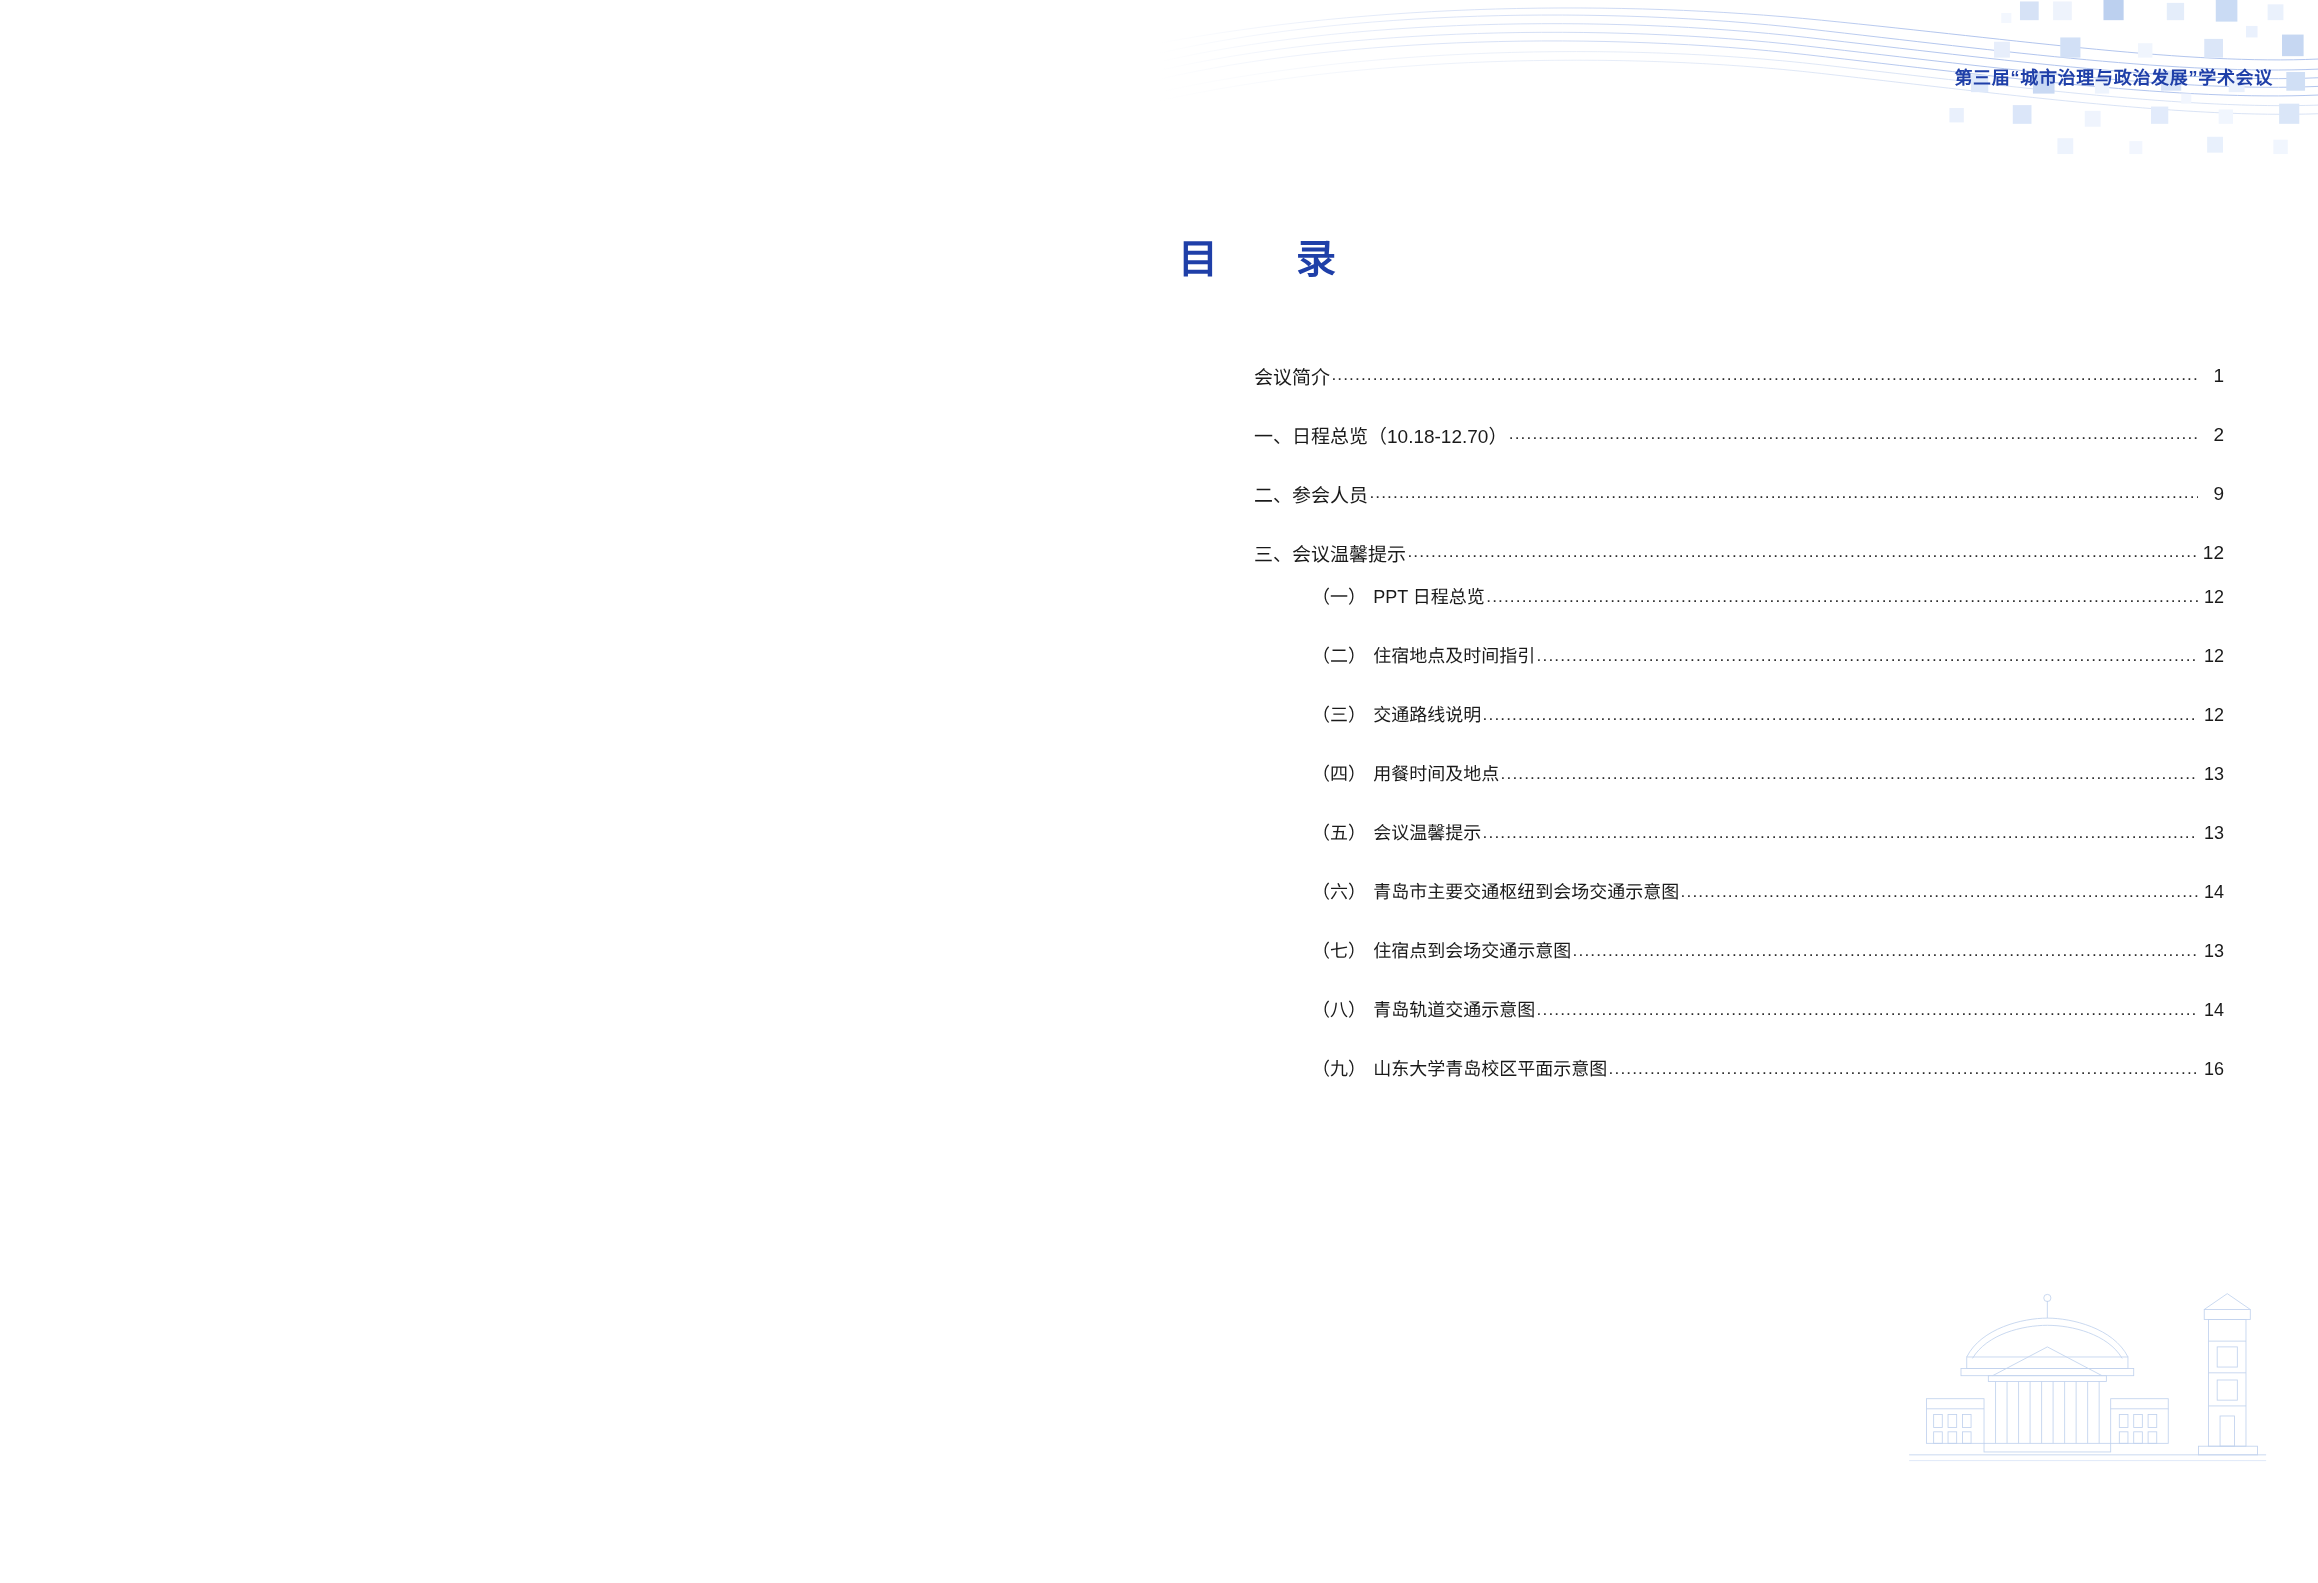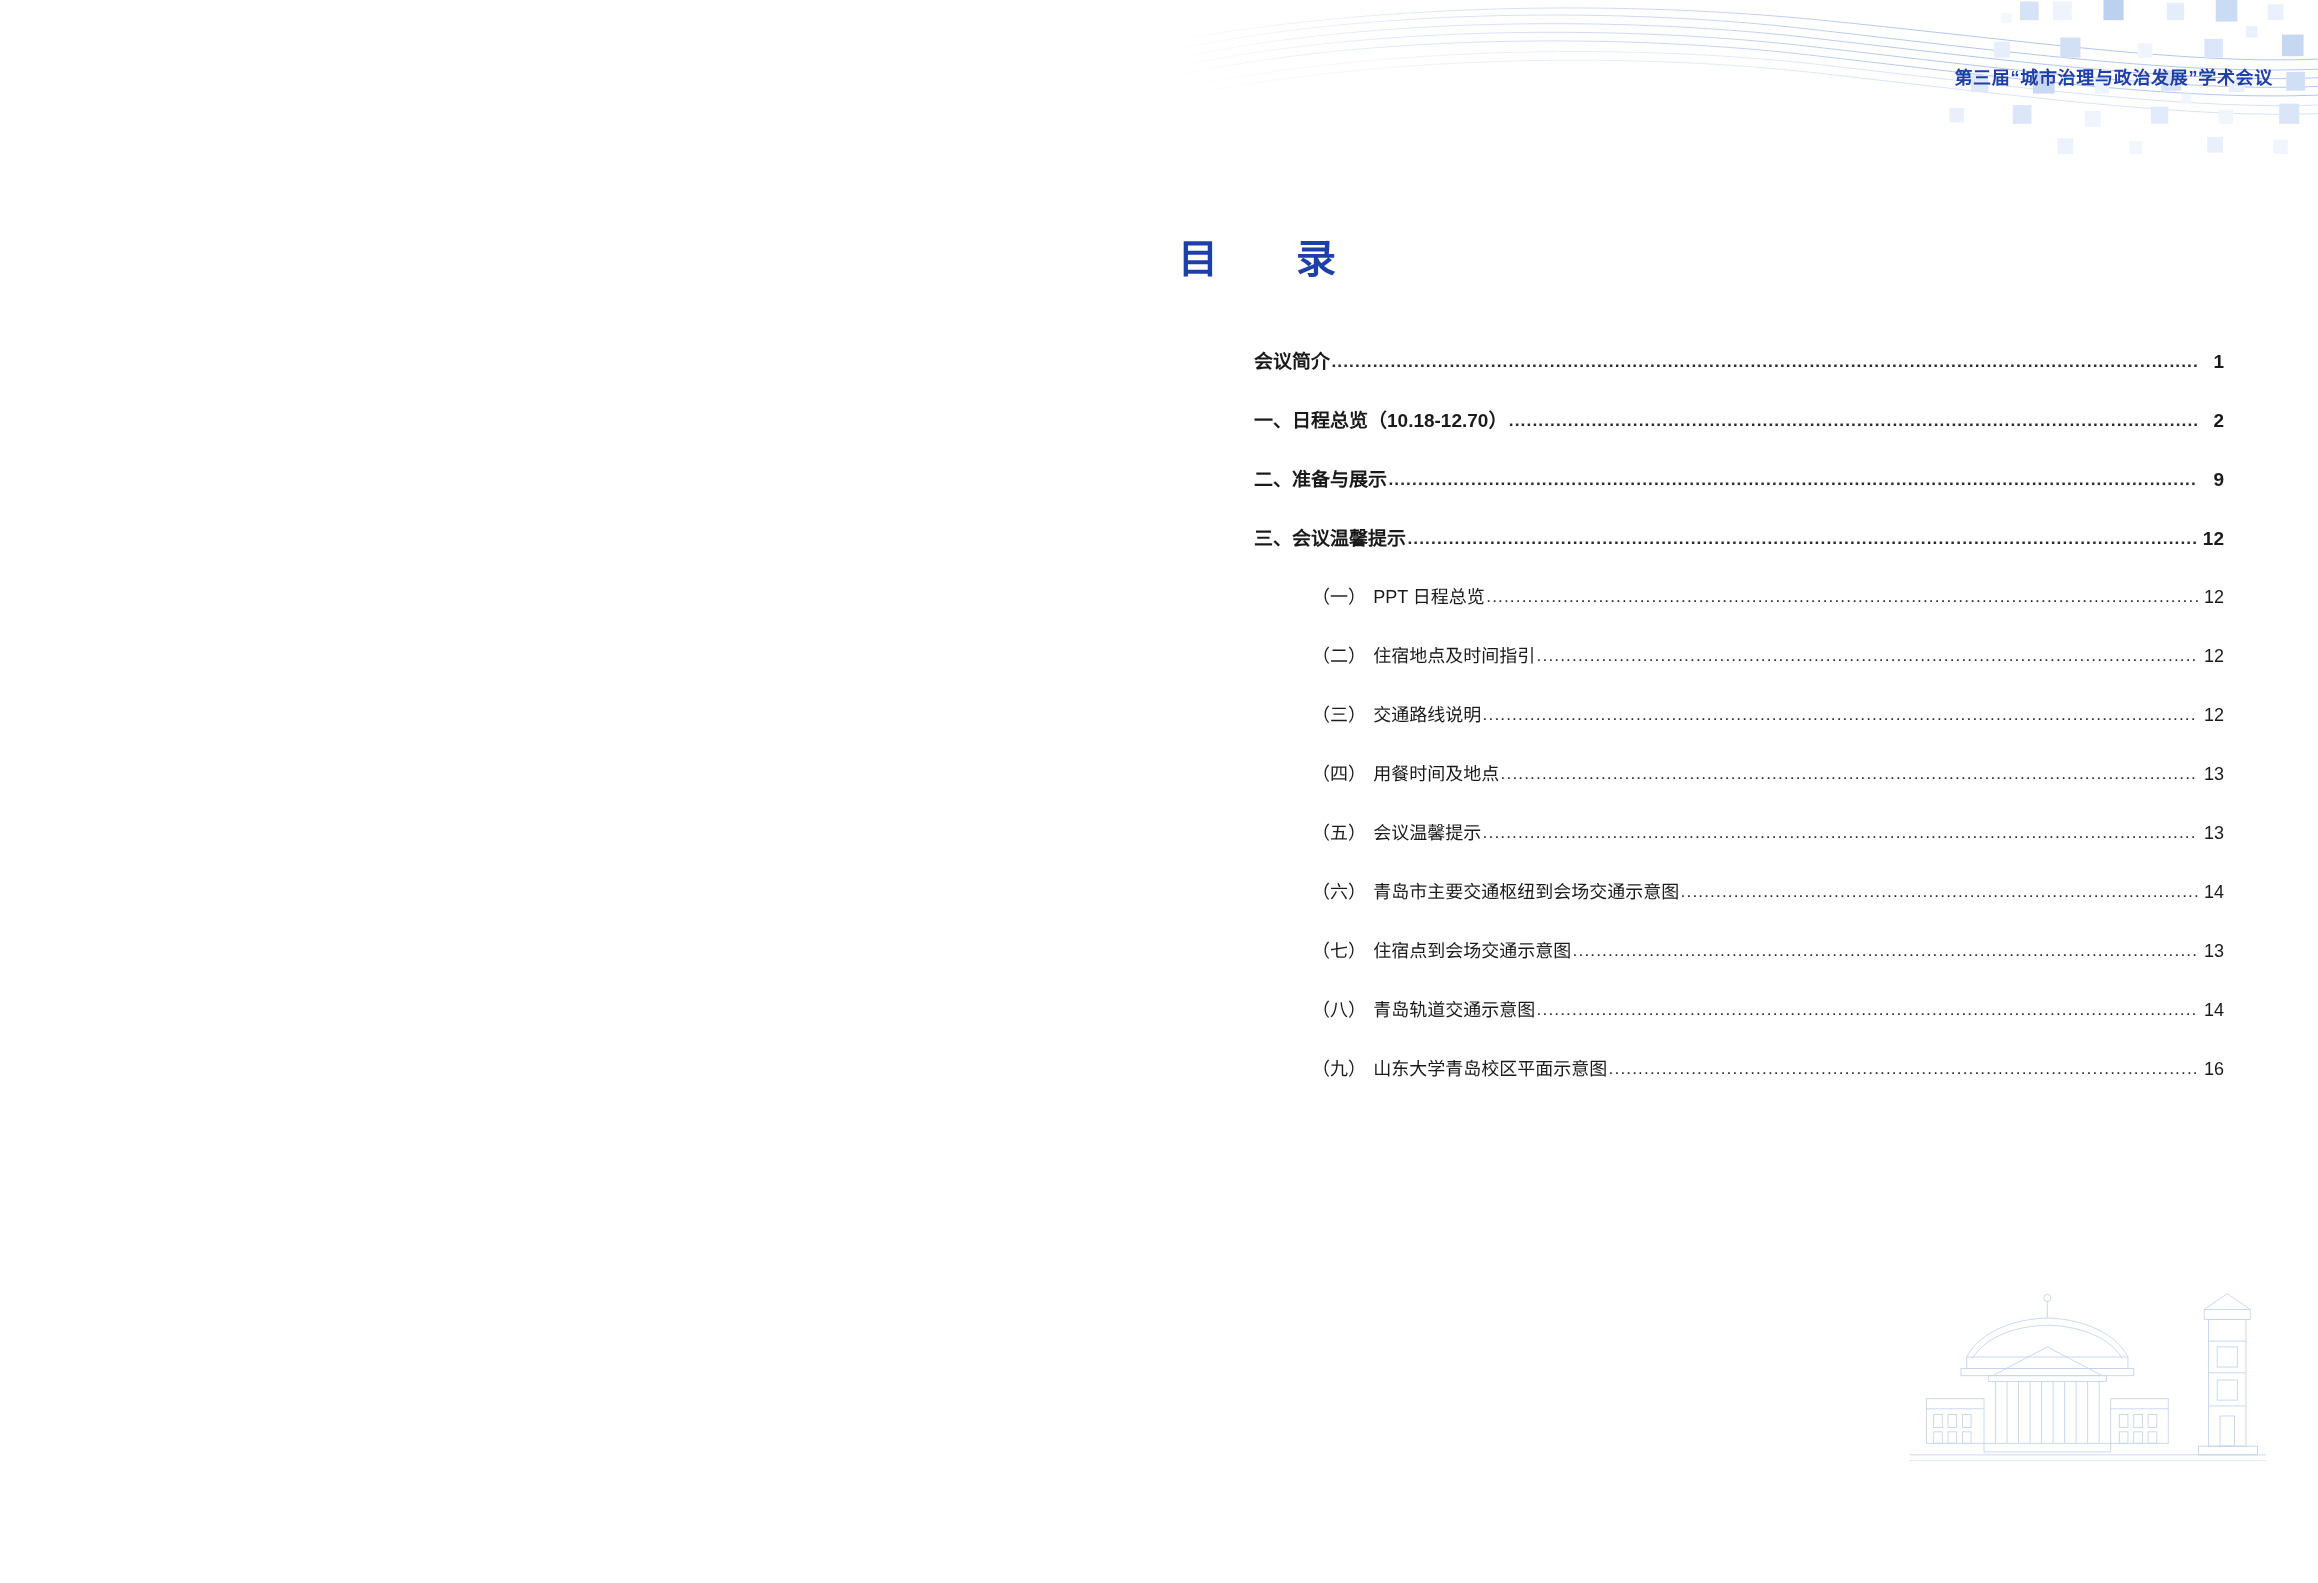--- a/index.html
+++ b/index.html
@@ -90,21 +90,22 @@
   .toc-row {
     display: flex;
     align-items: baseline;
     height: 59px;
     color: #1a1a1a;
   }
   .toc-row.level-1 {
     padding-left: 95px;
     padding-right: 94px;
     font-size: 19px;
-    font-weight: bold;
+    font-weight: normal;
+    align-items: center;
   }
   .toc-row.level-2 {
     padding-left: 153px;
     padding-right: 94px;
     font-size: 18px;
     font-weight: normal;
   }
 
   .toc-label {
     white-space: nowrap;
@@ -227,21 +228,21 @@
         <span class="toc-page">1</span>
       </div>
 
       <div class="toc-row level-1">
         <span class="toc-label">一、日程总览（10.18-12.70）</span>
         <span class="toc-dots">...........................................................................................................................................................................</span>
         <span class="toc-page">2</span>
       </div>
 
       <div class="toc-row level-1">
-        <span class="toc-label">二、准备与展示</span>
+        <span class="toc-label">二、参会人员</span>
         <span class="toc-dots">...........................................................................................................................................................................</span>
         <span class="toc-page">9</span>
       </div>
 
       <div class="toc-row level-1">
         <span class="toc-label">三、会议温馨提示</span>
         <span class="toc-dots">...........................................................................................................................................................................</span>
         <span class="toc-page">12</span>
       </div>
 

